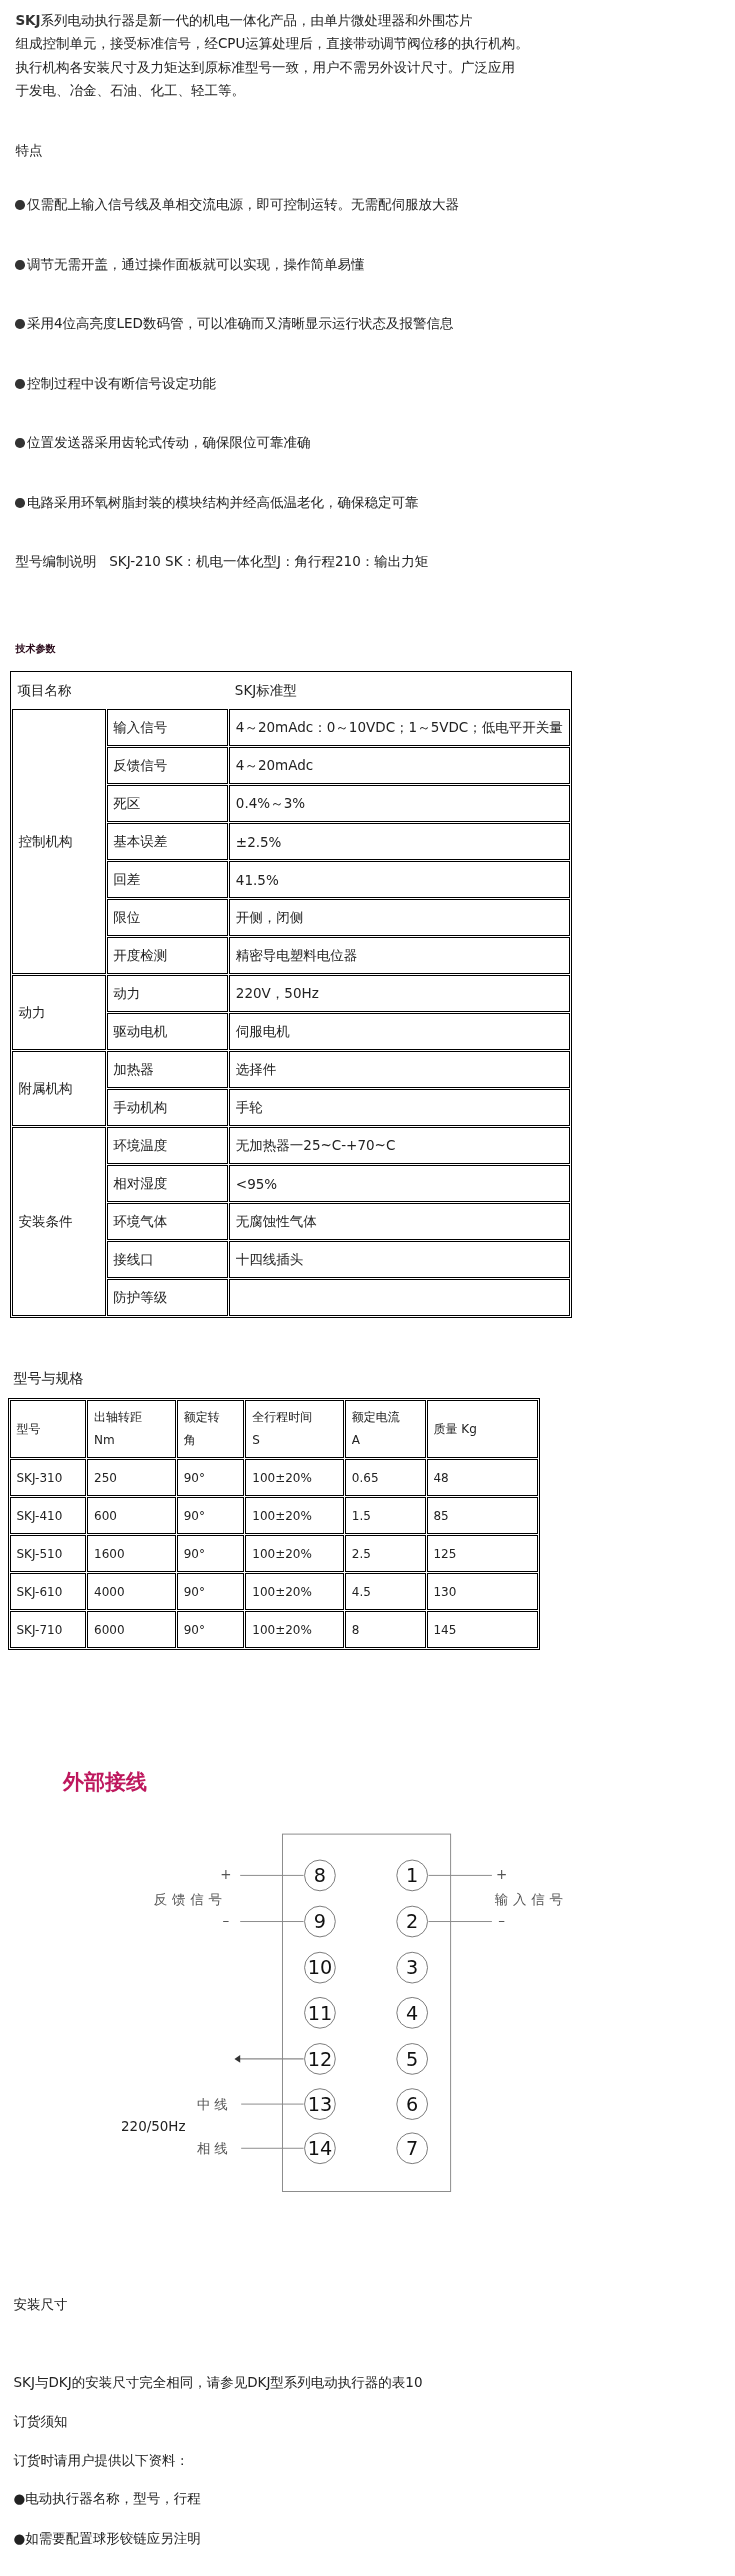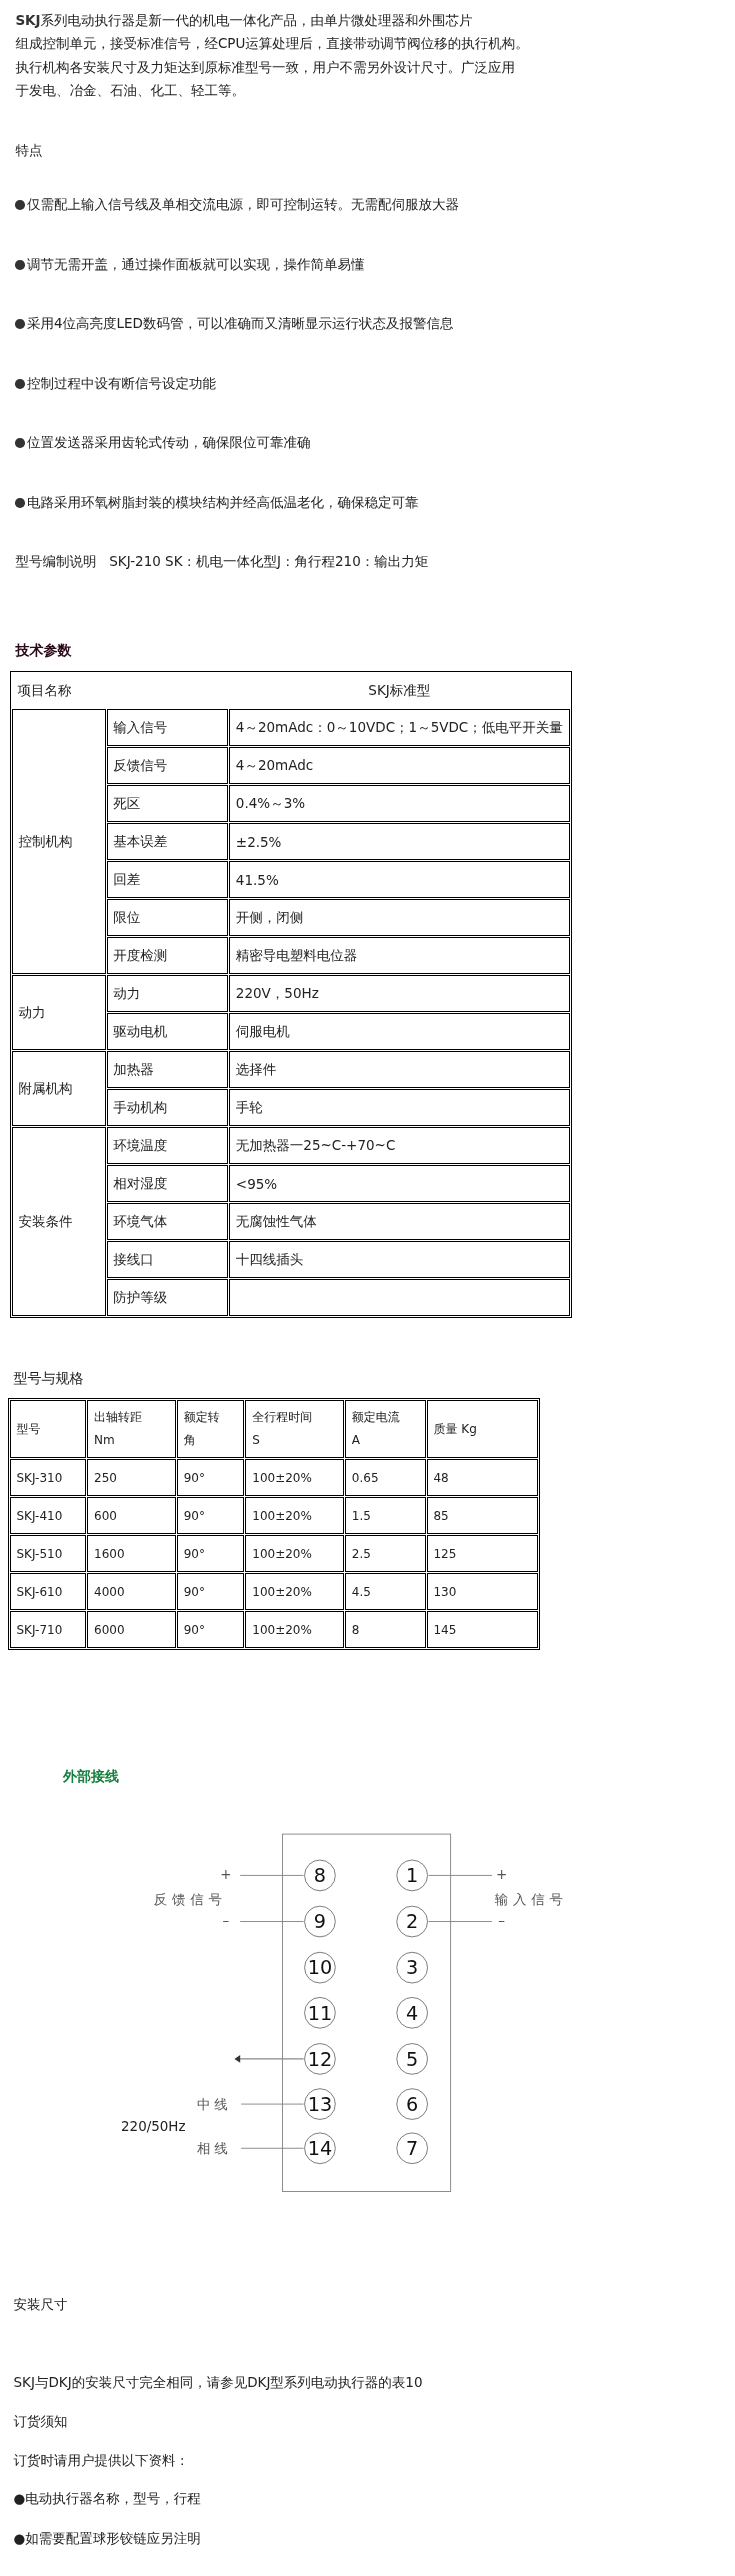--- a/index.html
+++ b/index.html
@@ -6,21 +6,21 @@
   body {
     width: 735px; height: 2576px; position: relative; overflow: hidden;
     font-family: "DejaVu Sans", "Liberation Sans", sans-serif;
     color: #222222; font-size: 13.5px;
   }
   .abs { position: absolute; white-space: nowrap; }
   .intro { left: 15.4px; line-height: 21px; font-size: 13.5px; }
   .intro b { font-weight: bold; color: #333; }
   .feat { left: 15.4px; font-size: 13.5px; }
   .feat .dot { display: inline-block; width: 9.6px; height: 9.6px; border-radius: 50%; background: #333; margin-right: 1.9px; vertical-align: -1px; }
-  .heading-bold { font-weight: bold; font-size: 14px; color: #2a0a1a; }
+  .heading-bold { font-weight: bold; font-size: 10px; color: #2a0a1a; }
 
   table.spec {
     position: absolute; left: 9.6px; top: 671px; width: 562px;
     border-collapse: separate; border-spacing: 1.9px; border: 1.9px solid #000;
     font-size: 13.5px;
   }
   table.spec td { border: 1.9px solid #000; padding: 0 5.8px; height: 35px; vertical-align: middle; white-space: nowrap; }
   table.spec td.group { width: 100px; }
   table.spec td.item { width: 148px; }
   table.spec tr.head td { border: none; height: 35px; }
@@ -49,21 +49,21 @@
 <div class="abs feat" style="top:434px;"><span class="dot"></span><span>位置发送器采用齿轮式传动，确保限位可靠准确</span></div>
 <div class="abs feat" style="top:494px;"><span class="dot"></span><span>电路采用环氧树脂封装的模块结构并经高低温老化，确保稳定可靠</span></div>
 
 <div class="abs feat" style="top:553px;"><span>型号编制说明</span>&nbsp;&nbsp;&nbsp;<span>SKJ-210 SK：机电一体化型J：角行程210：输出力矩</span></div>
 
 <div class="abs heading-bold" style="left:15.4px; top:642px;">技术参数</div>
 <table class="spec">
   <tbody>
       <tr class="head">
     <td colspan="2" style="border:none;">项目名称</td>
-    <td style="border:none;text-align:center;">SKJ标准型</td>
+    <td style="border:none;">SKJ标准型</td>
   </tr>
 
   <tr>
         <td class="group" rowspan="7">控制机构</td>
         <td class="item">输入信号</td>
         <td>4～20mAdc：0～10VDC；1～5VDC；低电平开关量</td>
       </tr>
   <tr>
         <td class="item">反馈信号</td>
         <td>4～20mAdc</td>
@@ -180,21 +180,21 @@
         <td>SKJ-710</td>
         <td>6000</td>
         <td>90°</td>
         <td>100±20%</td>
         <td>8</td>
         <td>145</td>
       </tr>
 </tbody>
   </table>
 
-<div class="abs" style="left:63px; top:1768px; font-size:14px; font-weight:bold; color:#15803d;">外部接线</div>
+<div class="abs" style="left:63px; top:1768px; font-size:21px; font-weight:bold; color:#be185d;">外部接线</div>
 
 <svg class="abs" style="left:0; top:1806px;font-size:14px" width="735" height="404" viewBox="0 1880 765 420">
   <rect x="294" y="1909" width="175" height="372" fill="none" stroke="#888" stroke-width="1"></rect>
 
   <line x1="250" y1="1952" x2="316" y2="1952" stroke="#888" stroke-width="1"></line>
   <line x1="250" y1="2000" x2="316" y2="2000" stroke="#888" stroke-width="1"></line>
   <line x1="446" y1="1952" x2="512" y2="1952" stroke="#888" stroke-width="1"></line>
   <line x1="446" y1="2000" x2="512" y2="2000" stroke="#888" stroke-width="1"></line>
   <line x1="248" y1="2143" x2="316" y2="2143" stroke="#888" stroke-width="1.2"></line>
   <polygon points="244,2143 250,2139 250,2147" fill="#333"></polygon>

